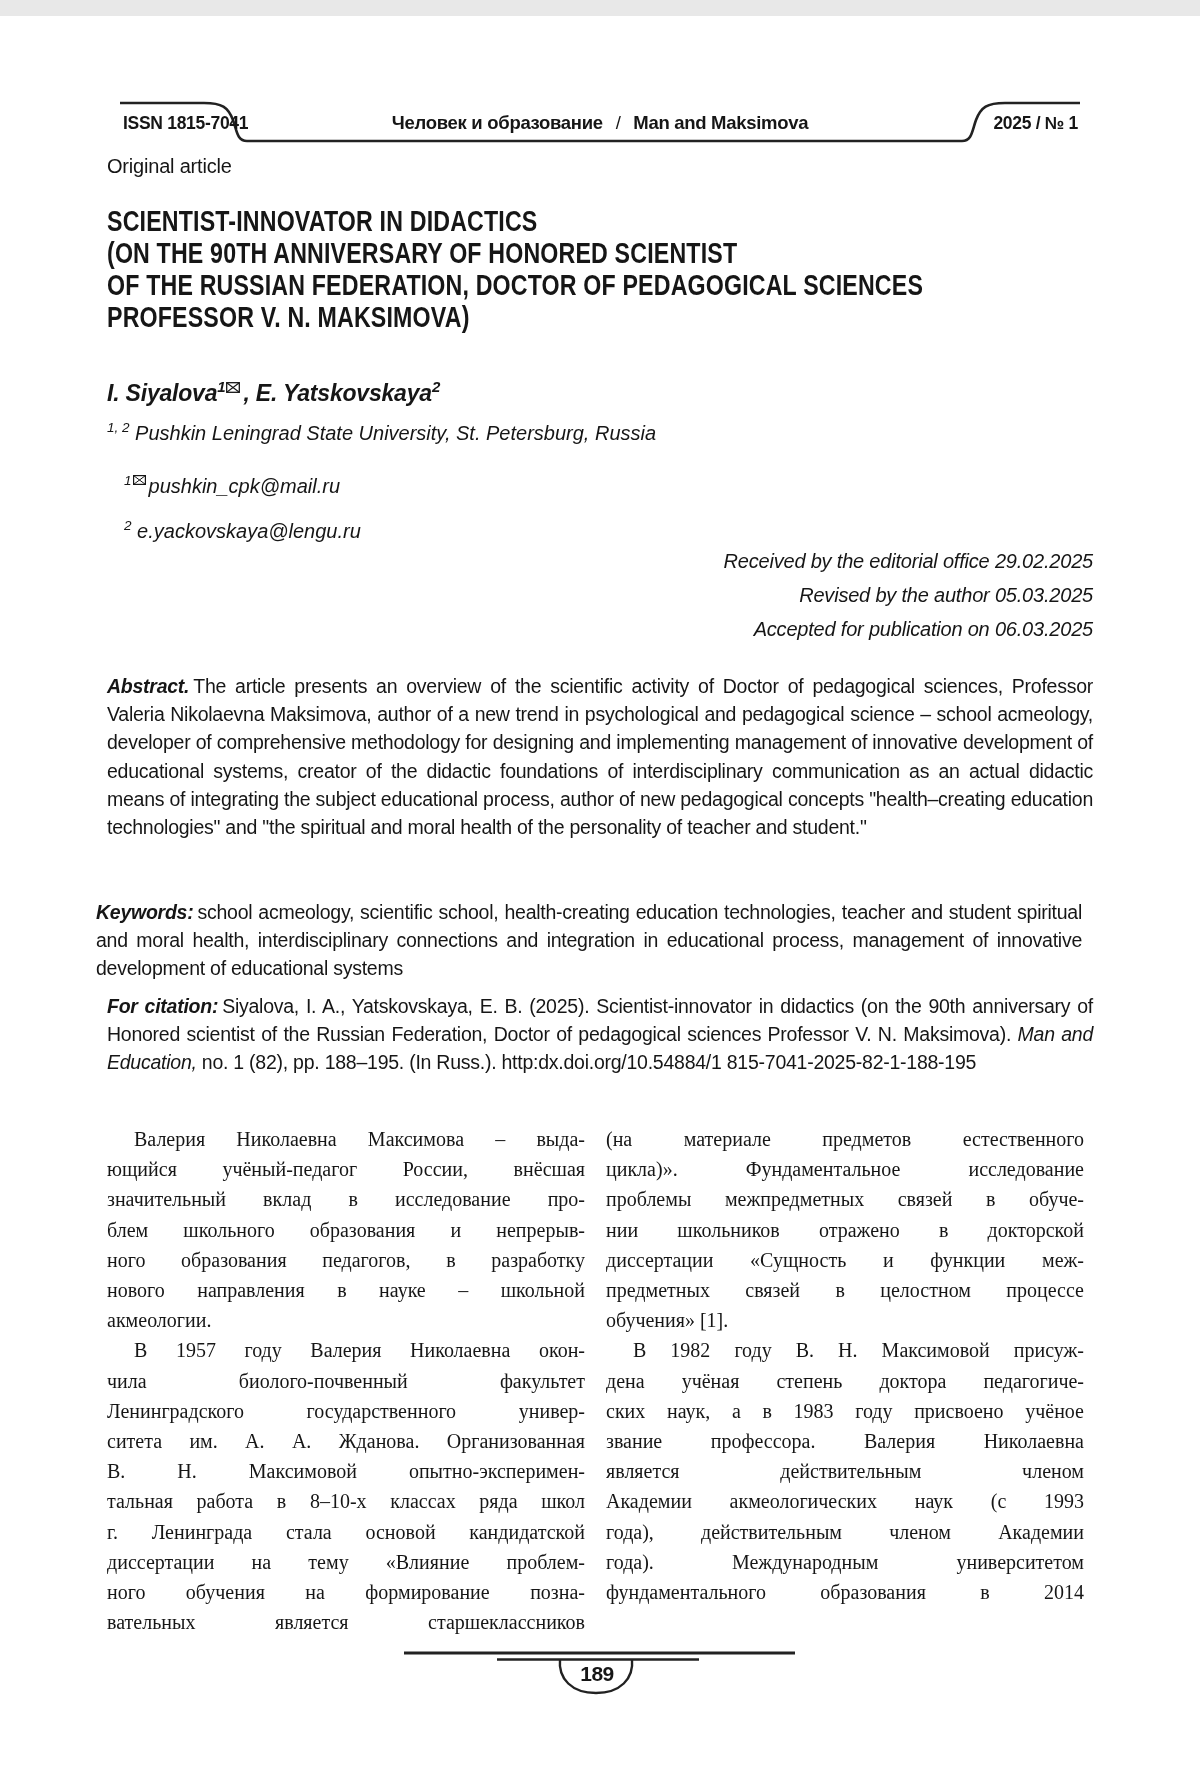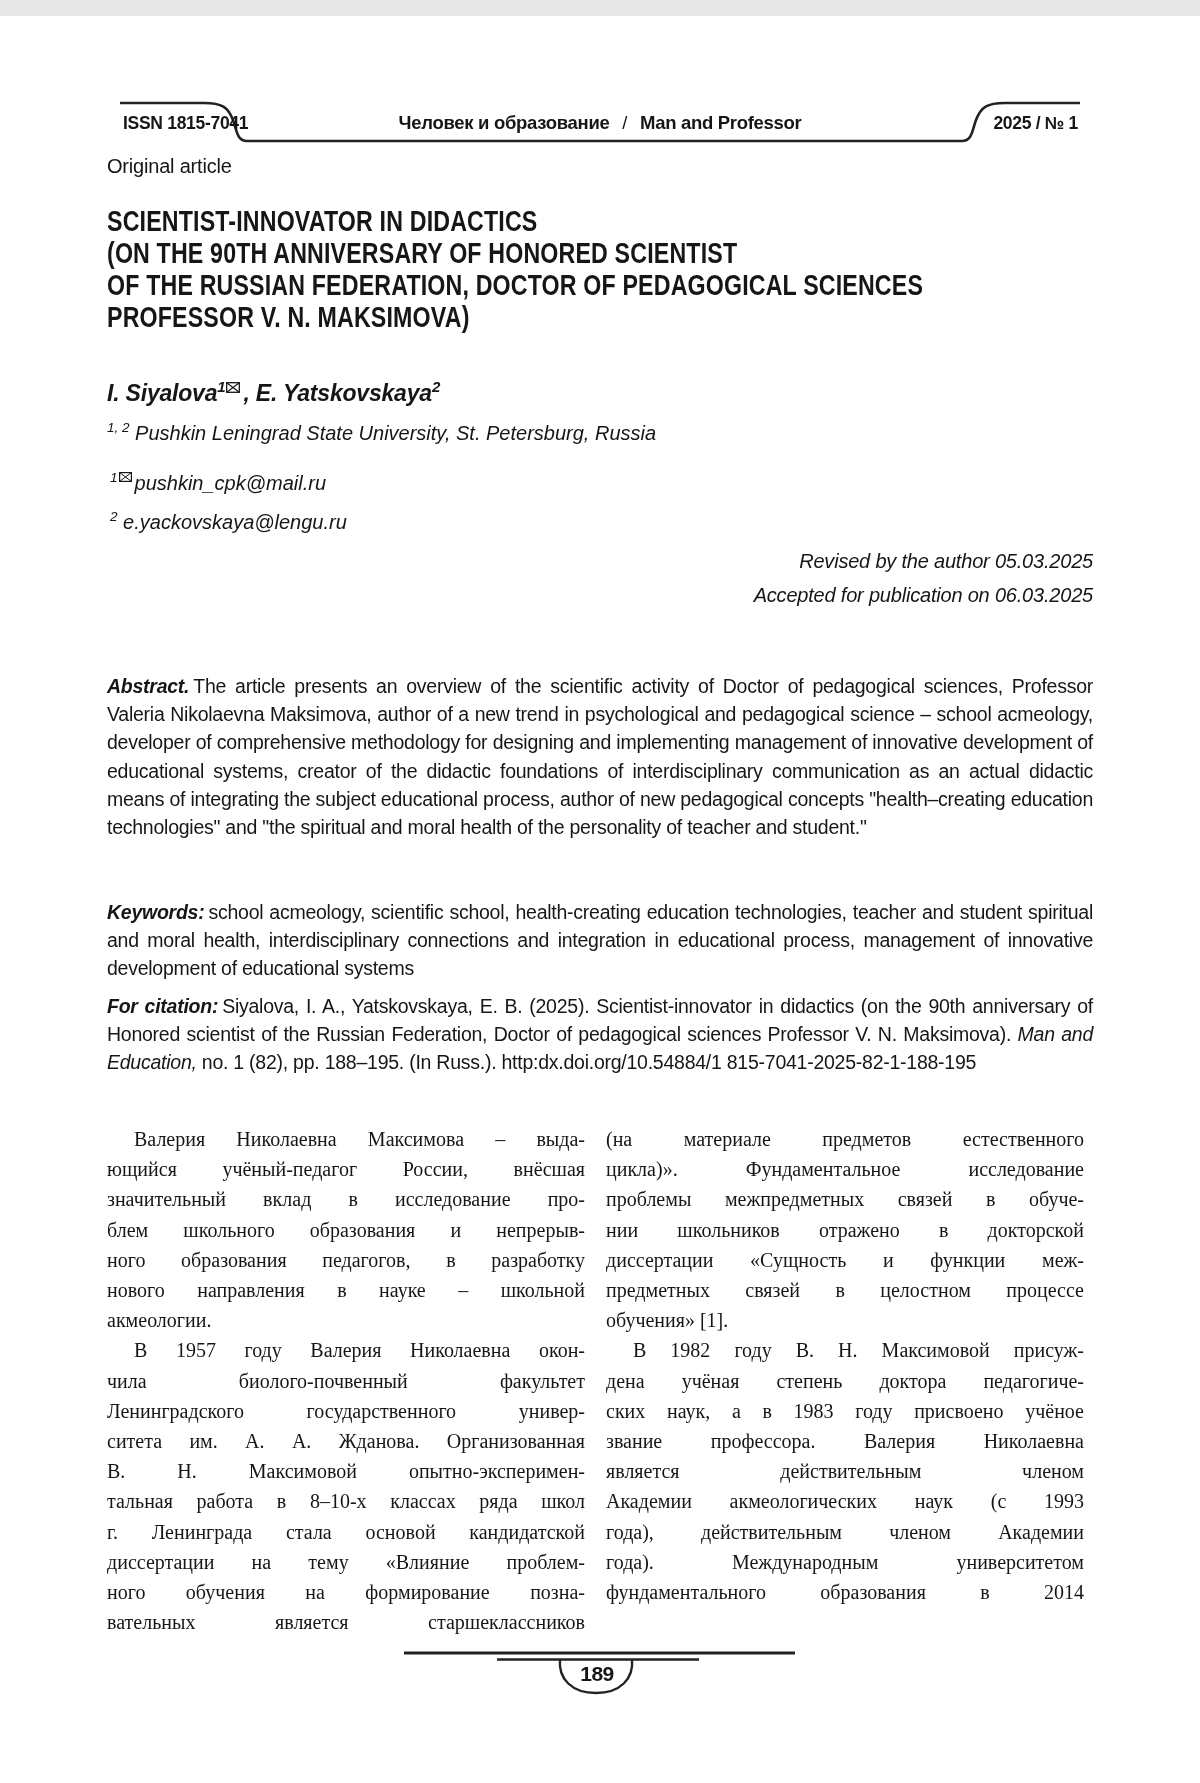--- a/index.html
+++ b/index.html
@@ -22,30 +22,30 @@
   .title{
     left:107px;top:189px;font-weight:bold;font-size:29px;line-height:32px;
     transform:scaleX(0.8);transform-origin:left top;white-space:nowrap;
     letter-spacing:0.2px;
   }
 
   .authors{left:107px;top:362px;font-size:23px;font-weight:bold;font-style:italic;letter-spacing:-0.2px;}
   .authors sup{font-size:15px;}
   .affil{left:107px;top:404px;font-size:20px;}
   .affil .sup{font-size:13.5px;vertical-align:8px;font-style:italic;}
-  .emails{left:110px;top:445px;font-size:20px;line-height:34px;}
+  .emails{left:124px;top:445px;font-size:20px;line-height:40px;}
   .emails .sup{font-size:13.5px;vertical-align:8px;font-style:italic;}
   .env-icon{display:inline-block;vertical-align:8px;margin:0 3px 0 1px;}
 
   .dates{left:107px;top:528px;width:986px;text-align:right;font-size:20px;line-height:34px;font-style:italic;letter-spacing:-0.2px;}
 
   .block{width:986px;font-size:19.5px;line-height:28.2px;text-align:justify;letter-spacing:-0.25px;}
   .block .lbl{font-weight:bold;font-style:italic;margin-right:4px;}
   .abstract{left:107px;top:656px;}
-  .keywords{left:107px;top:882px;}
+  .keywords{left:96px;top:882px;}
   .citation{left:107px;top:976px;}
 
   .col{width:478px;font-family:"Liberation Serif",serif;font-size:20px;line-height:30.2px;}
   .col-left{left:107px;top:1108px;}
   .col-right{left:606px;top:1108px;}
   .bline{text-align:justify;text-align-last:justify;white-space:normal;}
   .bline.flush{text-align-last:left;}
   .bline.indent{text-indent:27px;}
 
   .pagenum{left:565px;top:1646px;width:64px;text-align:center;font-size:21px;font-weight:bold;letter-spacing:-0.5px;}
@@ -59,21 +59,21 @@
   <div class="abs" style="left:104px;top:78px;">
     <svg width="992" height="56" viewBox="0 0 992 56">
       <path d="M 16 9 H 100 C 118 9 124 13 129 26 C 133 37 133 47 143 47
                H 858 C 868 47 868 37 872 26 C 877 13 883 9 901 9 H 976" fill="none" stroke="#222222" stroke-width="2.6"></path>
     </svg>
   </div>
   <div class="abs hdr-label hdr-issn">ISSN 1815-7041</div>
   <div class="abs hdr-label hdr-center">
     <span>Человек и образование</span>
     <span style="font-weight:normal;padding:0 8px;">/</span>
-    <span>Man and Professor</span>
+    <span>Man and Maksimova</span>
   </div>
   <div class="abs hdr-label hdr-issue">2025 / № 1</div>
 
   <div class="abs orig">Original article</div>
 
   <div class="abs title">
       <div>SCIENTIST-INNOVATOR IN DIDACTICS</div>
       <div>(ON THE 90TH ANNIVERSARY OF HONORED SCIENTIST</div>
       <div>OF THE RUSSIAN FEDERATION, DOCTOR OF PEDAGOGICAL SCIENCES</div>
       <div>PROFESSOR V. N. MAKSIMOVA)</div>
@@ -97,20 +97,21 @@
             <rect x="0.6" y="0.6" width="11.8" height="8.8" fill="none" stroke="#161616" stroke-width="1.2"></rect>
             <path d="M 0.6 0.6 L 12.4 9.4 M 12.4 0.6 L 0.6 9.4" stroke="#161616" stroke-width="1" fill="none"></path>
           </svg></span><span class="it">pushkin_cpk@mail.ru</span>
     </div>
     <div>
       <span class="sup">2</span> <span class="it">e.yackovskaya@lengu.ru</span>
     </div>
   </div>
 
   <div class="abs dates">
+      <div>Received by the editorial office 29.02.2025</div>
       <div>Revised by the author 05.03.2025</div>
       <div>Accepted for publication on 06.03.2025</div>
     </div>
 
   <div class="abs block abstract">
     <span class="lbl">Abstract.</span><span>The article presents an overview of the scientific activity of Doctor of pedagogical sciences, Professor Valeria Nikolaevna Maksimova, author of a new trend in psychological and pedagogical science – school acmeology, developer of comprehensive methodology for designing and implementing management of innovative development of educational systems, creator of the didactic foundations of interdisciplinary communication as an actual didactic means of integrating the subject educational process, author of new pedagogical concepts "health–creating education technologies" and "the spiritual and moral health of the personality of teacher and student."</span>
   </div>
 
   <div class="abs block keywords">
     <span class="lbl">Keywords:</span><span>school acmeology, scientific school, health-creating education technologies, teacher and student spiritual and moral health, interdisciplinary connections and integration in educational process, management of innovative development of educational systems</span>

